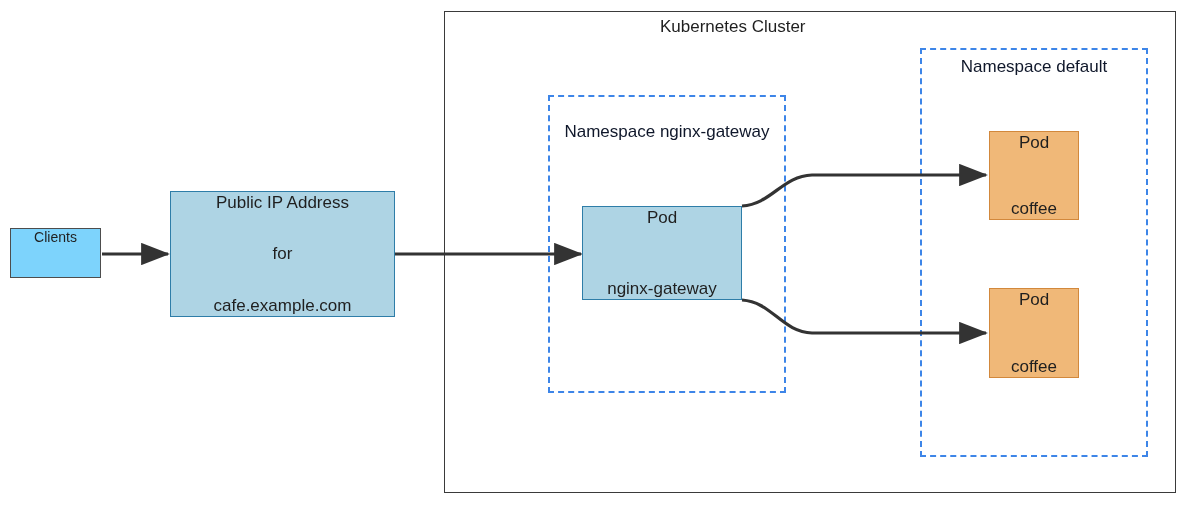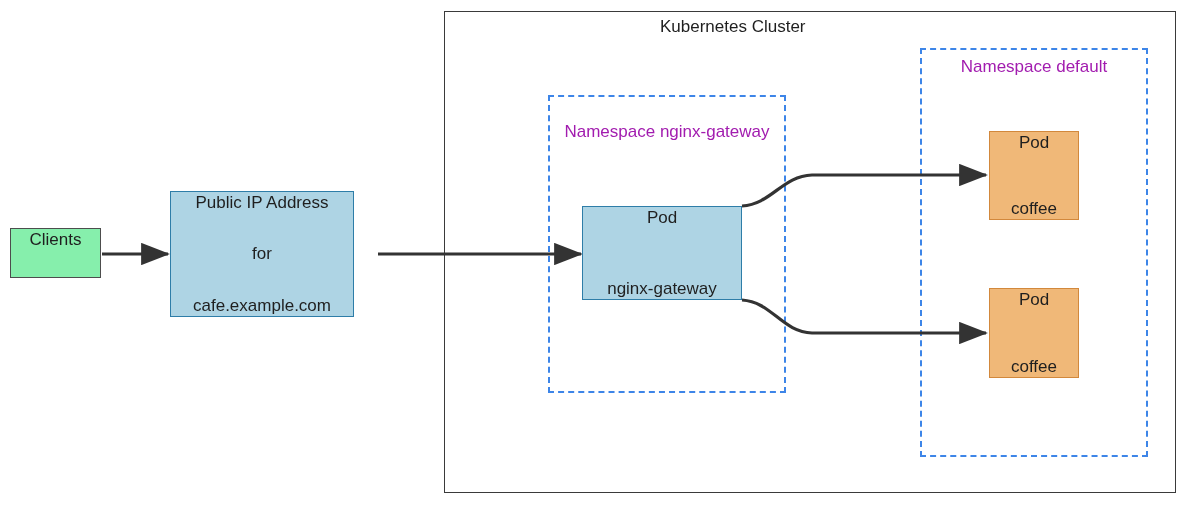--- a/index.html
+++ b/index.html
@@ -59,30 +59,30 @@
   .namespace-box {
     position: absolute;
     box-sizing: border-box;
     border: 2px dashed #3d85e8;
     background: transparent;
   }
   .namespace-title {
     position: absolute;
     text-align: center;
     font-size: 17px;
-    color: #a21caf;
+    color: #0f172a;
     line-height: 1.3;
     white-space: nowrap;
   }
 
   
   .skin-gray {
-    background: #86efac;
+    background: #7dd3fc;
     border: 1.6px solid #4d4d4d;
-    font-size: 17px;
+    font-size: 14px;
   }
   .skin-blue {
     background: #aed4e4;
     border: 1.6px solid #2e7da8;
     font-size: 17px;
   }
   .skin-orange {
     background: #f0b878;
     border: 1.6px solid #d2883c;
     font-size: 17px;
@@ -124,21 +124,21 @@
 
     <path d="M 742,206 C 772,204 782,176 812,175 L 986,175" fill="none" stroke="#333333" stroke-width="3.2" marker-end="url(#arrowhead)"></path>
 
     <path d="M 742,300 C 772,302 782,332 812,333 L 986,333" fill="none" stroke="#333333" stroke-width="3.2" marker-end="url(#arrowhead)"></path>
   </svg>
 
   <div class="node skin-gray" style="left:10px; top:228px; width:91px; height:50px;">
     <span class="line">Clients</span>
   </div>
 
-  <div class="node skin-blue" style="left:170px; top:191px; width:184px; height:126px;">
+  <div class="node skin-blue" style="left:170px; top:191px; width:225px; height:126px;">
     <span class="line">Public IP Address</span>
     <span class="line">for</span>
     <span class="line">cafe.example.com</span>
   </div>
 
   <div class="node skin-blue" style="left:582px; top:206px; width:160px; height:94px;">
     <span class="line">Pod</span>
     <span class="line">nginx-gateway</span>
   </div>
 

